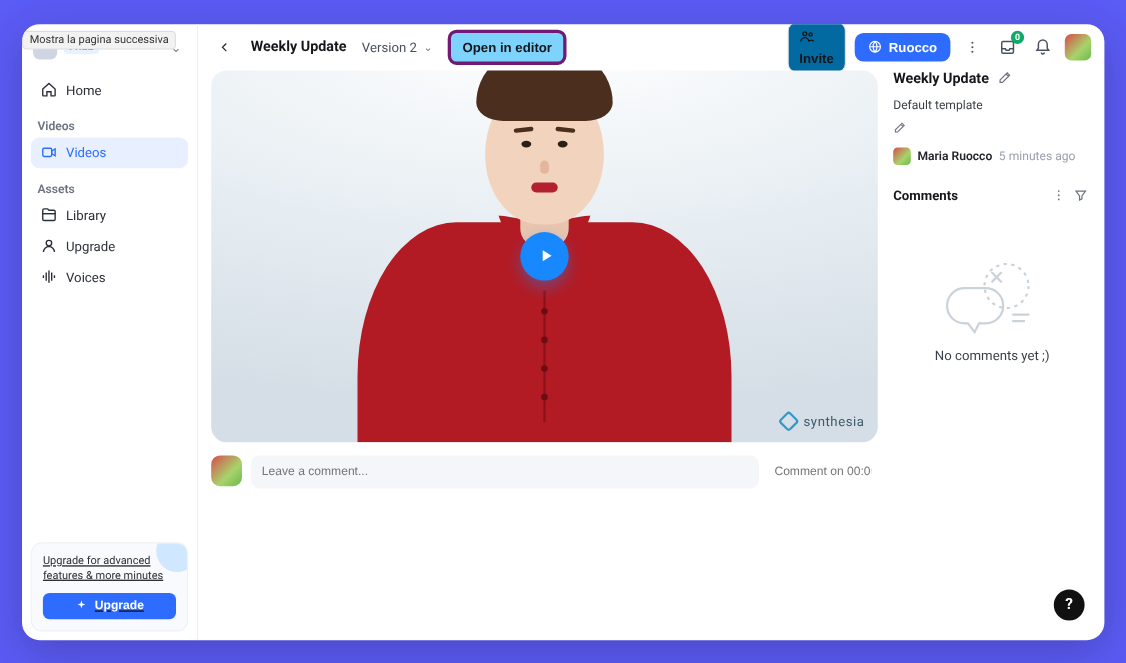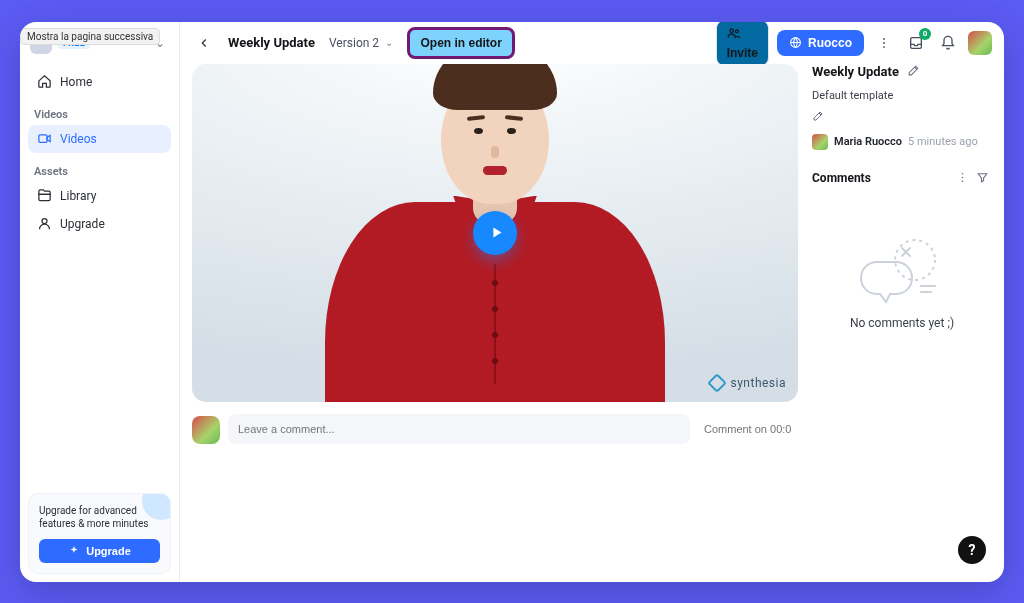--- a/index.html
+++ b/index.html
@@ -31,21 +31,21 @@
     .ws-caret { margin-left:auto; color:#7a7f8c; font-size:12px; padding-right:6px; cursor:pointer; }
 
     .nav { margin-top:12px; }
     .nav-item { display:flex; align-items:center; gap:8px; height:28px; padding:0 8px; border-radius:8px; font-size:12px; color:#2b2f36; cursor:pointer; }
     .nav-item.active { background:#e8f0ff; color:#2d6cff; }
     .nav-item .icn { width:16px; height:16px; display:flex; align-items:center; justify-content:center; color:inherit; }
     .nav-section { font-size:11px; font-weight:600; color:#6c7280; margin:12px 0 4px 6px; }
 
     .upgrade-card {
       margin-top:auto; border:1px solid #eef1f6; background:#f9fafe; border-radius:10px;
-      padding:10px; position:relative; overflow:hidden;
+      padding:10px; position:relative; overflow:hidden;text-decoration:underline;
     }
     .upgrade-card .blob { position:absolute; right:-10px; top:-12px; width:38px; height:38px; border-radius:50%; background:#cfe7ff; }
     .upgrade-card .txt { font-size:10px; color:#2b2f36; line-height:1.35; margin-bottom:8px; }
     .upgrade-btn {
       display:flex; align-items:center; justify-content:center; gap:6px;
       width:100%; height:24px; background:#2d6cff; color:#fff; border:none; border-radius:6px;
       font-size:11px; font-weight:600; cursor:pointer;
     }
 
     
@@ -102,21 +102,21 @@
 
     .play-btn{
       position:absolute;left:50%;top:50%;transform:translate(-50%,-50%);
       width:44px;height:44px;border-radius:50%;background:#1888ff;display:flex;align-items:center;justify-content:center;cursor:pointer;
       box-shadow:0 6px 14px rgba(24,136,255,.4);
     }
     .play-btn svg{margin-left:3px;}
     .watermark{position:absolute;right:12px;bottom:12px;display:flex;align-items:flex-start;gap:6px;color:#3d5a6b;font-size:12px;letter-spacing:.5px;}
     .watermark .logo{width:14px;height:14px;border:2px solid #3099c9;border-radius:3px;transform:rotate(45deg);}
 
-    .comment-row{display:flex;align-items:flex-end;gap:8px;}
+    .comment-row{display:flex;align-items:flex-start;gap:8px;}
     .comment-avatar{width:28px;height:28px;border-radius:8px;background:linear-gradient(135deg,#d94b4b 0%,#a7d36b 60%,#6bb94f 100%);}
     .comment-input{
       flex:1;height:30px;border:none;background:#f4f6f9;border-radius:8px;padding:0 10px;font-size:11px;color:#6c7280;
     }
     .comment-ts{width:100px;height:30px;border:none;background:transparent;color:#9aa1ad;font-size:11px;padding:0 6px;}
 
     
     .right{flex:0 0 180px;display:flex;flex-direction:column;gap:10px;}
     .rp-title-row{display:flex;align-items:center;gap:8px;}
     .rp-title{font-size:13px;font-weight:700;color:#14161a;}
@@ -184,20 +184,28 @@
         <span>Library</span>
       </div>
       <div class="nav-item">
         <span class="icn">
           <svg width="15" height="15" viewBox="0 0 24 24" fill="none" stroke="currentColor" stroke-width="2">
               <circle cx="12" cy="8" r="4"></circle>
               <path d="M4 21a8 8 0 0 1 16 0"></path>
             </svg>
         </span>
         <span>Upgrade</span>
+      </div>
+      <div class="nav-item">
+        <span class="icn">
+          <svg width="15" height="15" viewBox="0 0 24 24" fill="none" stroke="currentColor" stroke-width="2">
+              <path d="M4 10v4M8 6v12M12 3v18M16 6v12M20 10v4"></path>
+            </svg>
+        </span>
+        <span>Voices</span>
       </div>
     </nav>
 
     <div class="upgrade-card">
       <div class="blob"></div>
       <div class="txt">Upgrade for advanced features &amp; more minutes</div>
       <button class="upgrade-btn">
         <span>
           <svg width="12" height="12" viewBox="0 0 24 24" fill="currentColor">
               <path d="M12 2l1.8 5.2L19 9l-5.2 1.8L12 16l-1.8-5.2L5 9l5.2-1.8z"></path>

